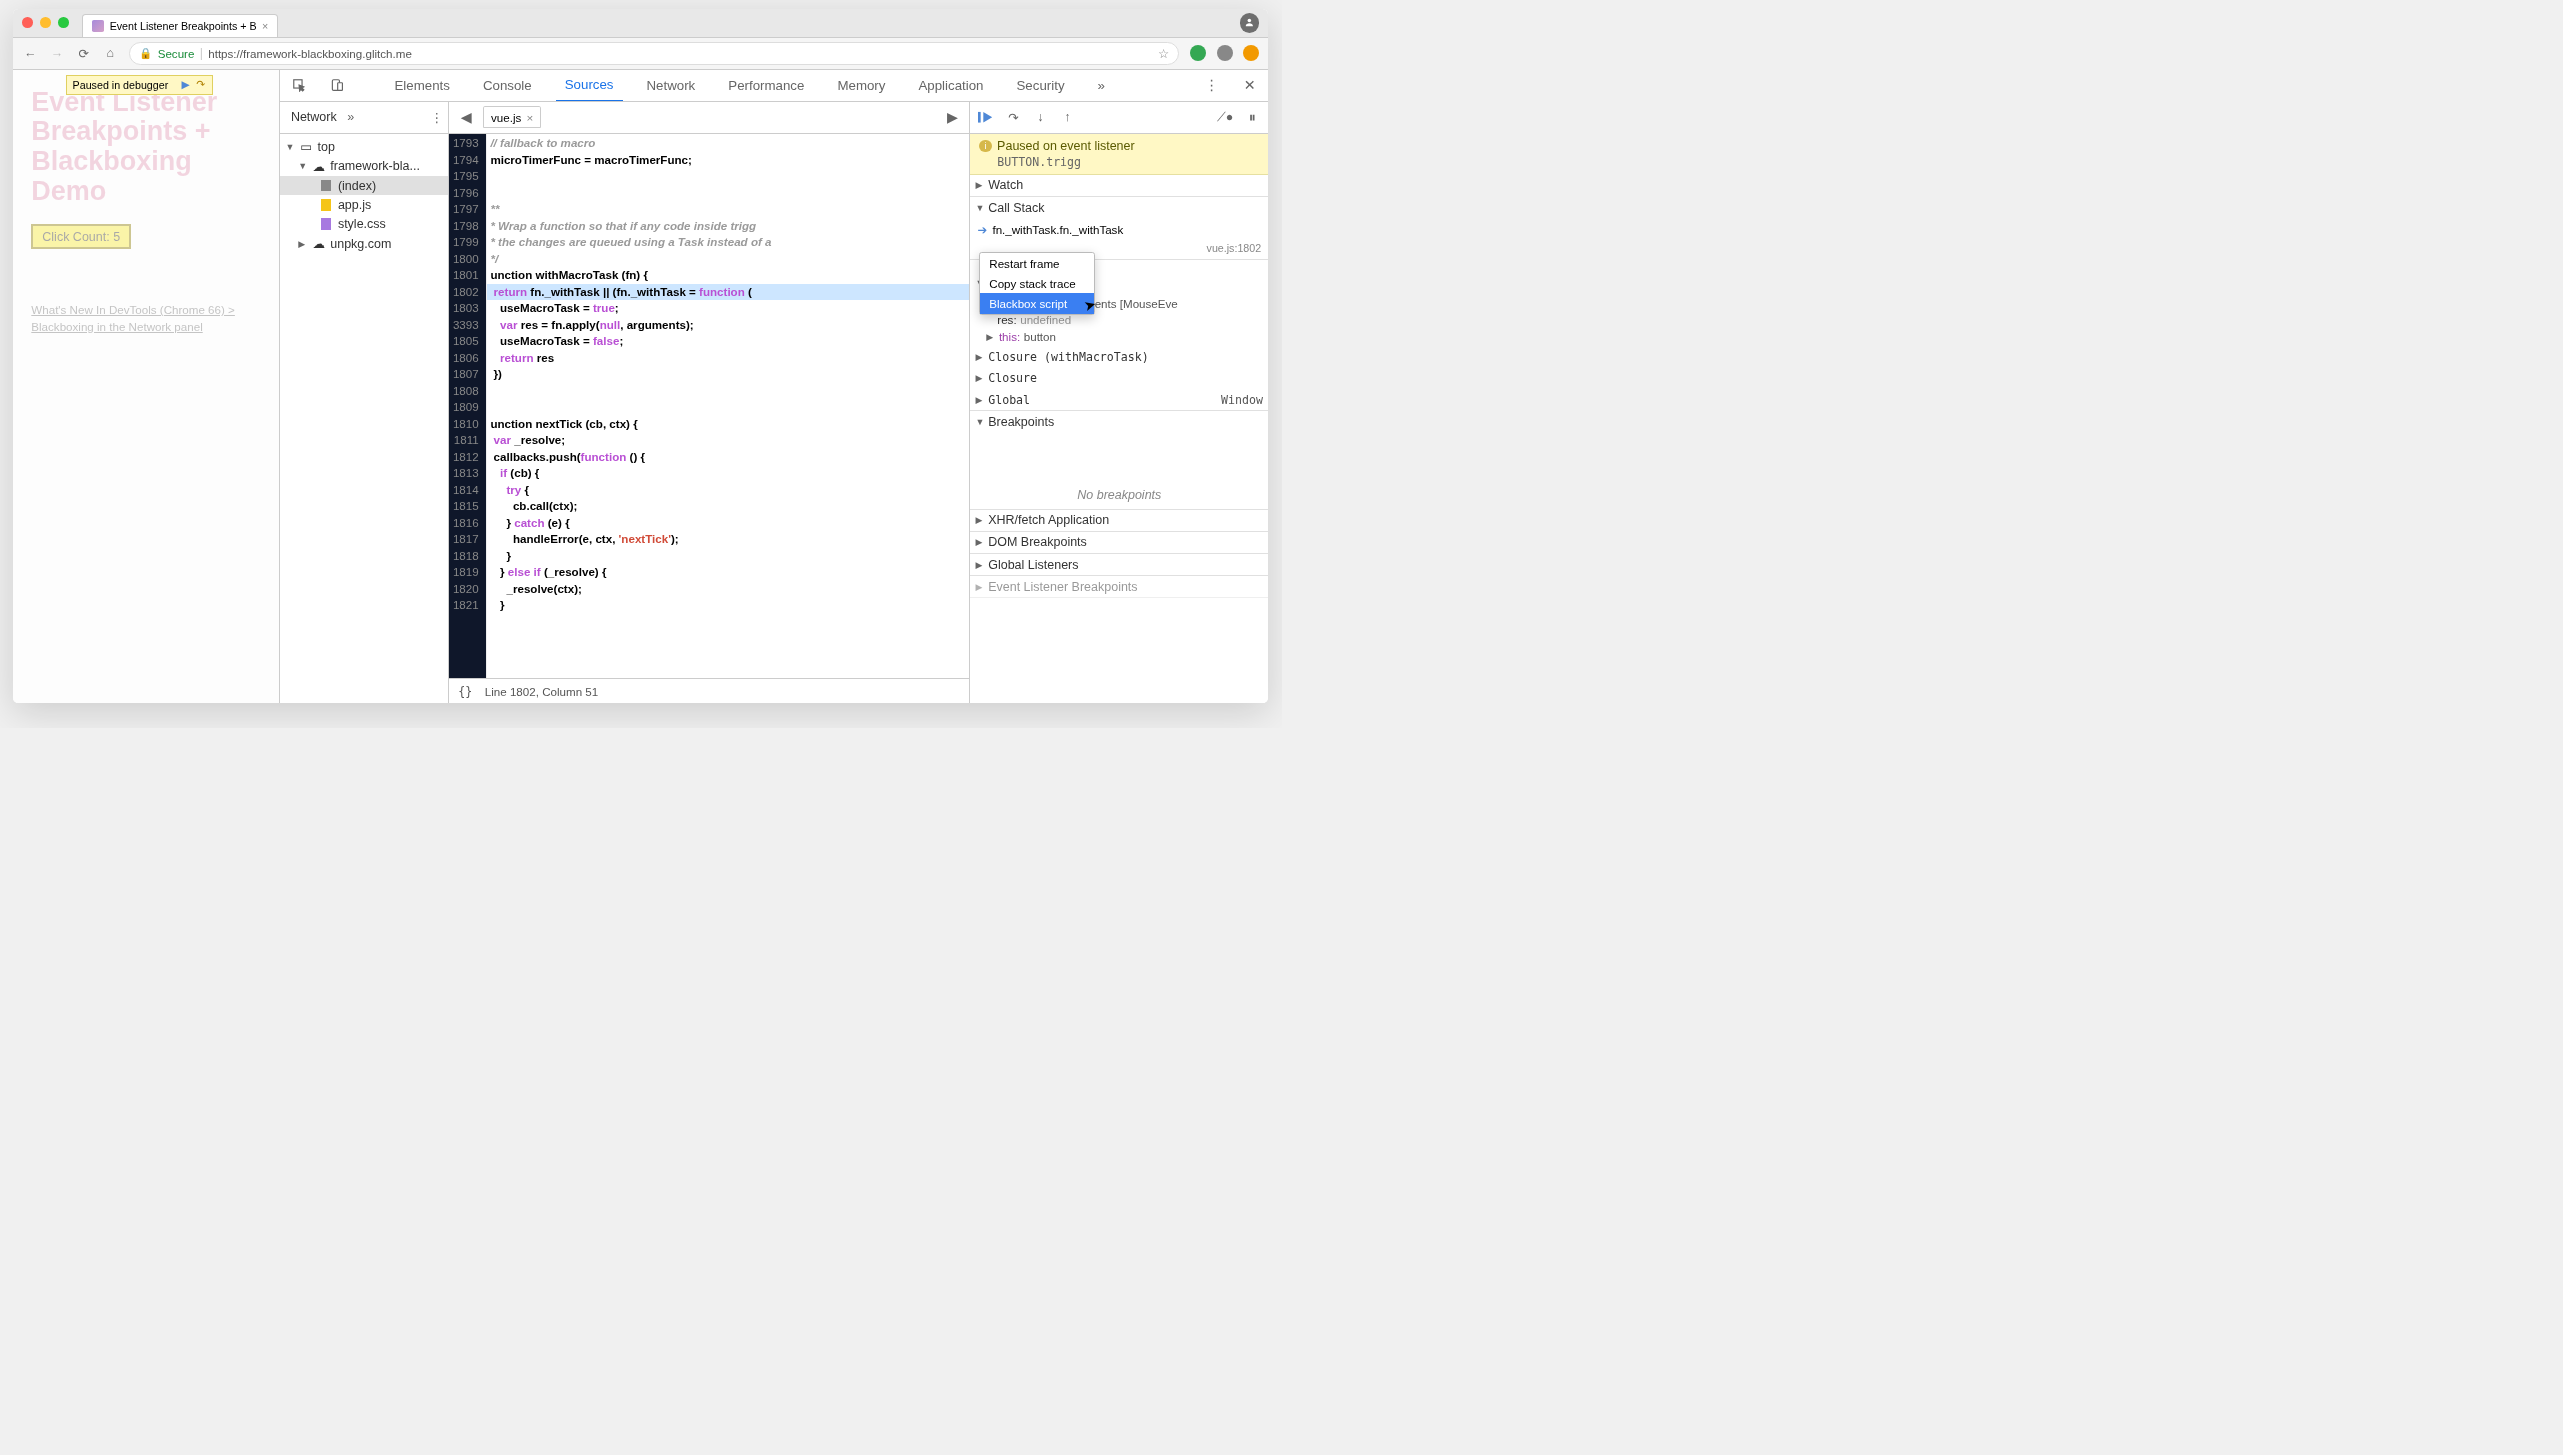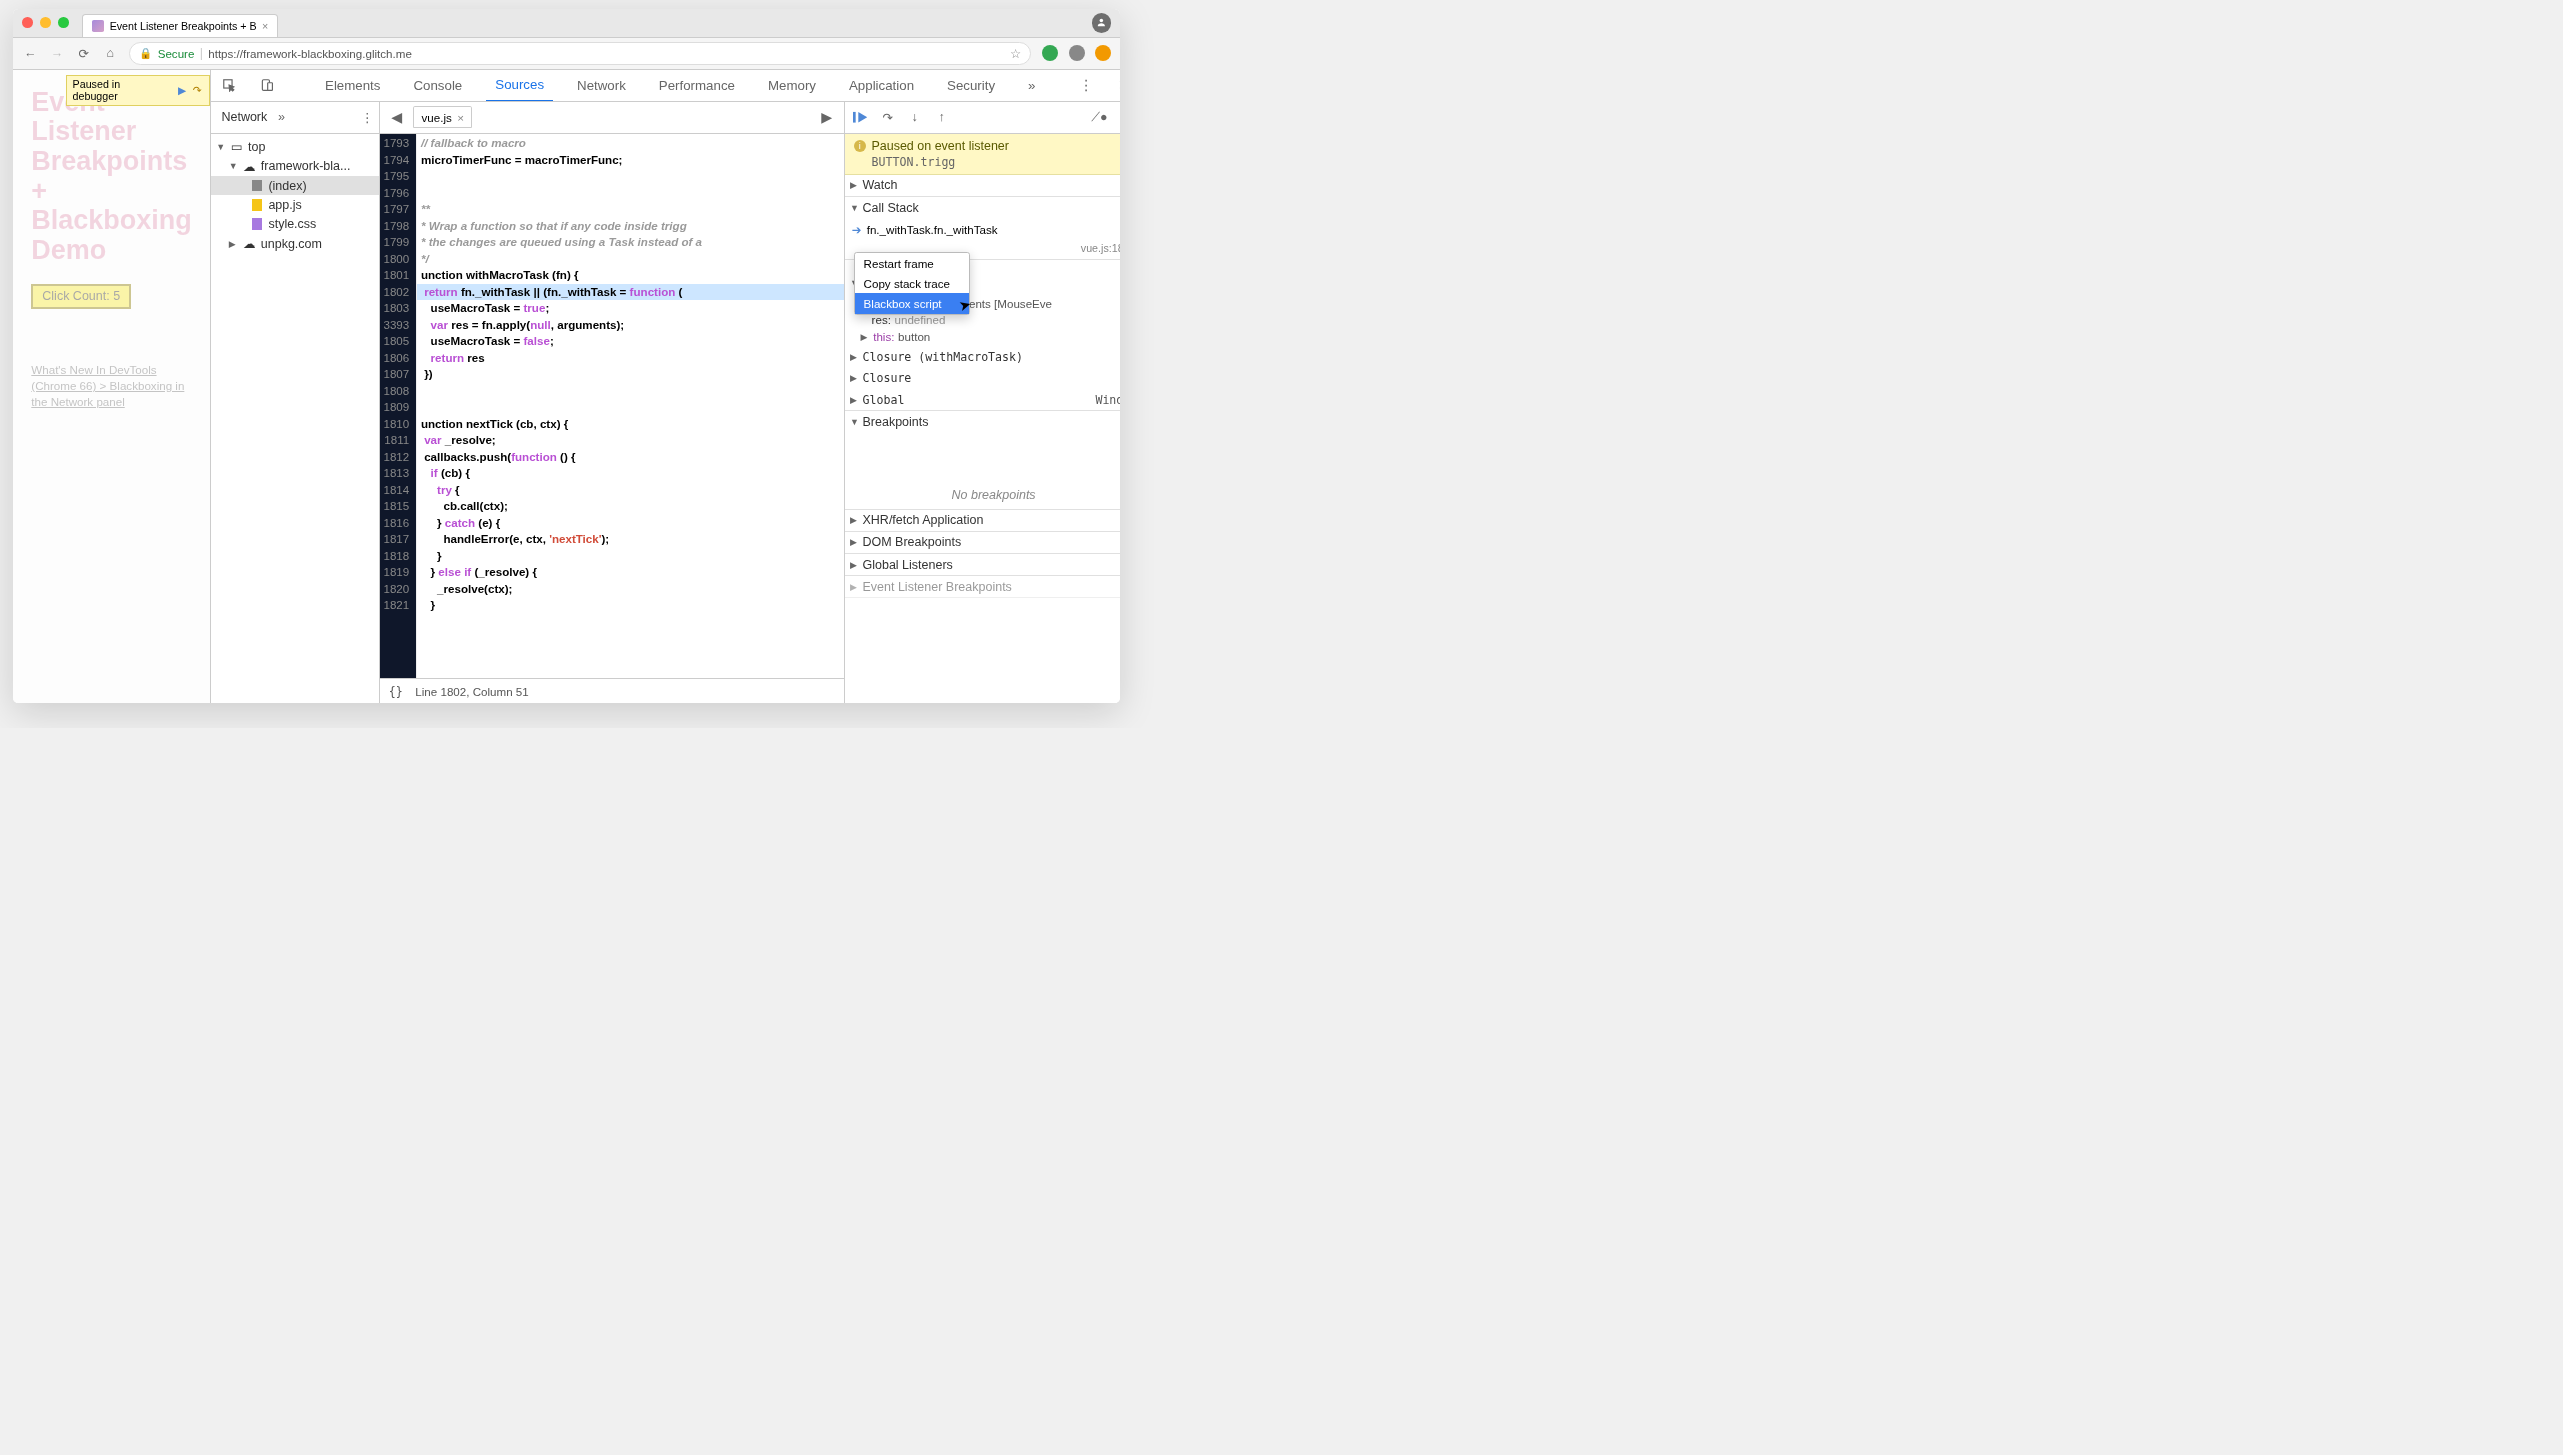--- a/index.html
+++ b/index.html
@@ -1,18 +1,18 @@
 <!DOCTYPE html>
 <html style="font-size:14.2px"><head>
 <meta charset="utf-8">
 <style>
 * { margin: 0; padding: 0; box-sizing: border-box; font-family: -apple-system, BlinkMacSystemFont, "Segoe UI", Helvetica, Arial, sans-serif; }
 body { background: #f0f0f0; width: 1282px; height: 728px; position: relative; }
 
-.browser-window { position: absolute; top: 9px; left: 13.3px; width: 1107px; height: 694px; background: #fff; border-radius: 5.3px; box-shadow: 0 9px 36px rgba(0,0,0,0.15); overflow: hidden; display: flex; flex-direction: column; }
+.browser-window { position: absolute; top: 9px; left: 13.3px; width: 1255px; height: 694px; background: #fff; border-radius: 5.3px; box-shadow: 0 9px 36px rgba(0,0,0,0.15); overflow: hidden; display: flex; flex-direction: column; }
 
 .titlebar { height: 28.5px; background: #e8e8e8; display: flex; align-items: center; padding: 0 9px; border-bottom: 0.9px solid #ccc; }
 .traffic { display: flex; gap: 7.1px; margin-right: 13.3px; }
 .traffic-btn { width: 10.7px; height: 10.7px; border-radius: 50%; }
 .tb-red { background: #ff5f57; }
 .tb-yellow { background: #ffbd2e; }
 .tb-green { background: #28c940; }
 .tab { background: #fff; border: 0.9px solid #ccc; border-bottom: none; border-radius: 3.6px 3.6px 0 0; padding: 3.6px 9px; font-size: 10.7px; display: flex; align-items: center; gap: 5.3px; height: 23px; margin-top: 5.3px; }
 .favicon { width: 12.5px; height: 12.5px; background: linear-gradient(135deg, #a78bdb, #d4a0c8); border-radius: 1.8px; }
 .tab-close { color: #888; cursor: pointer; }

